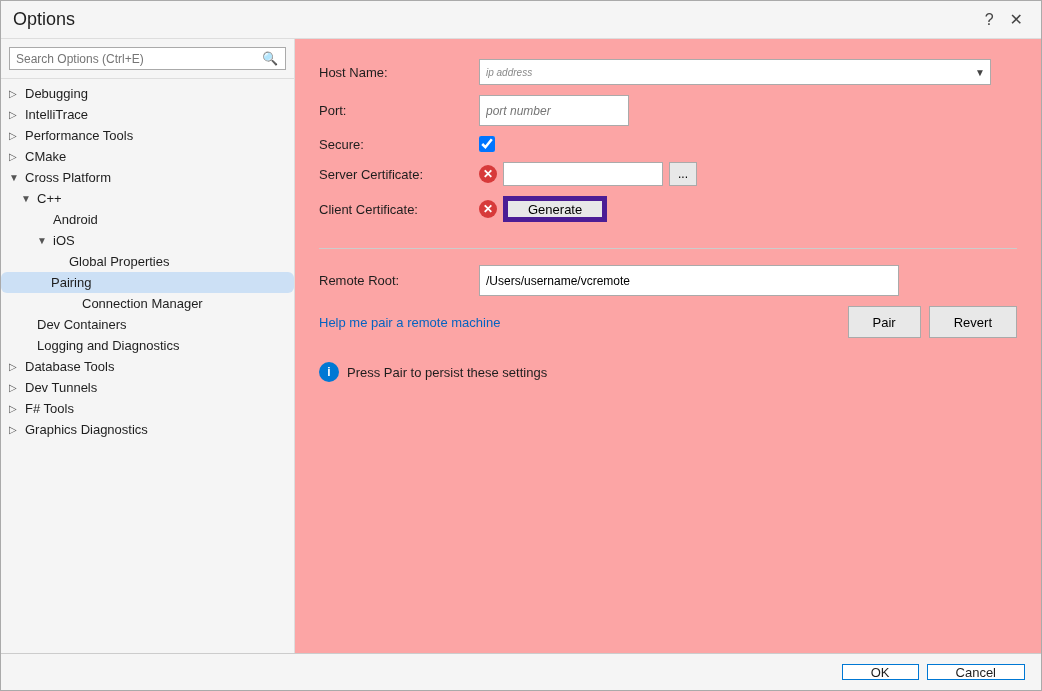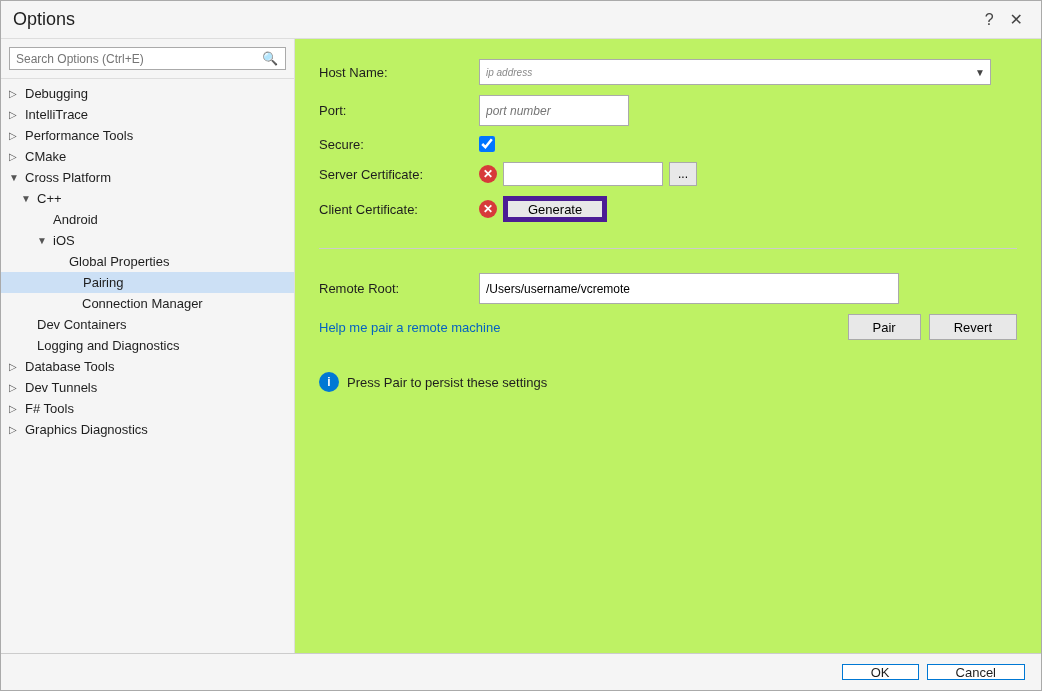--- a/index.html
+++ b/index.html
@@ -98,25 +98,25 @@
       cursor: pointer;
       display: flex;
       align-items: center;
       gap: 4px;
       color: #1e1e1e;
     }
     .tree-item.selected { background: #cce0f5; }
     .expand-icon { font-size: 10px; color: #555; width: 12px; }
     .main-panel {
       flex: 1;
-      background: #bef264;
+      background: #fca5a5;
       padding: 20px 24px;
       display: flex;
       flex-direction: column;
-      gap: 12px;
+      gap: 4px;
     }
     .form-section {
       border-bottom: 1px solid #ccc;
       padding-bottom: 16px;
       margin-bottom: 12px;
     }
     .form-row {
       display: flex;
       align-items: center;
       margin-bottom: 10px;
@@ -220,21 +220,21 @@
       text-decoration: none;
       font-size: 13px;
       cursor: pointer;
     }
     .pair-revert-btns {
       display: flex;
       gap: 8px;
       margin-left: auto;
     }
     .action-btn {
-      height: 26px;
+      height: 32px;
       padding: 0 24px;
       border: 1px solid #aaa;
       background: #e8e8e8;
       cursor: pointer;
       font-size: 13px;
     }
     .info-row {
       display: flex;
       align-items: center;
       gap: 8px;
@@ -337,21 +337,21 @@
             <span>Android</span>
           </div>
           <div class="tree-item" style="padding-left: 36px;">
             <span class="expand-icon">▼</span>
             <span>iOS</span>
           </div>
           <div class="tree-item" style="padding-left: 52px;">
             <span class="expand-icon"></span>
             <span>Global Properties</span>
           </div>
-          <div class="tree-item selected" style="padding-left: 66px;">
+          <div class="tree-item selected" style="padding-left: 34px; border-radius: 6px;">
             <span class="expand-icon"></span>
             <span>Pairing</span>
           </div>
           <div class="tree-item" style="padding-left: 20px; margin-left: 45px;">
             <span class="expand-icon"></span>
             <span>Connection Manager</span>
           </div>
           <div class="tree-item" style="padding-left: 20px;">
             <span class="expand-icon"></span>
             <span>Dev Containers</span>

